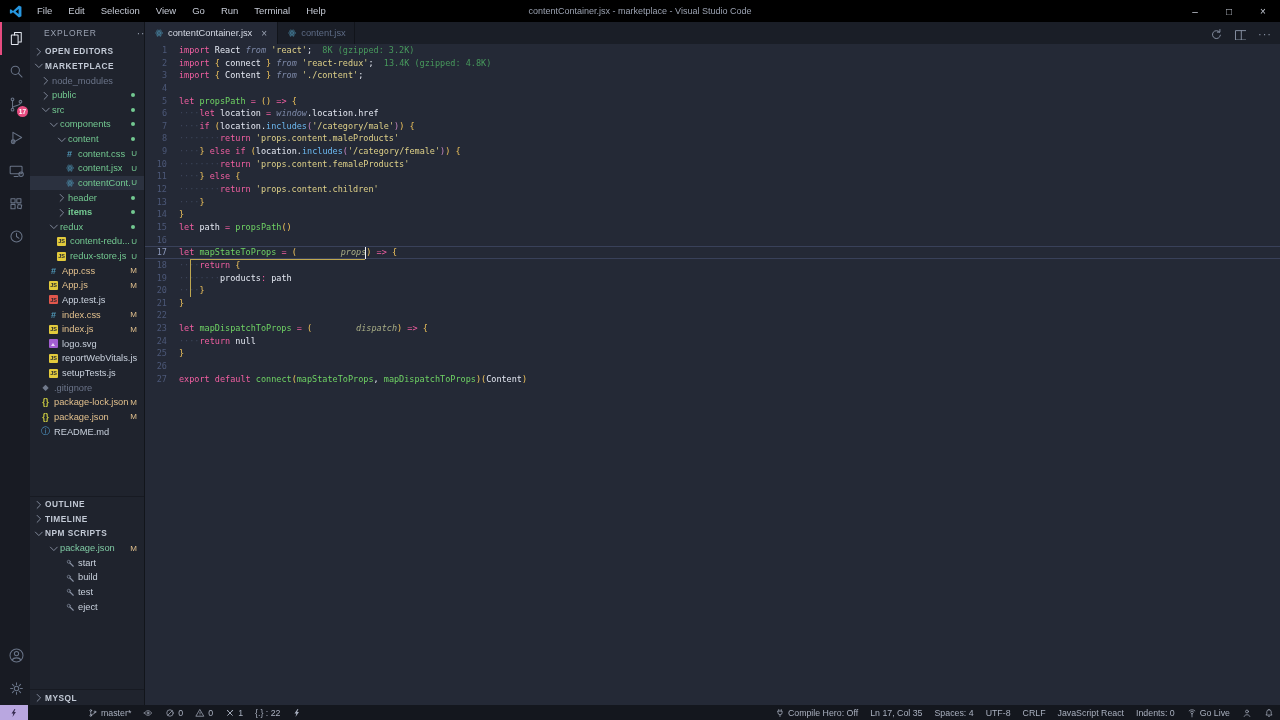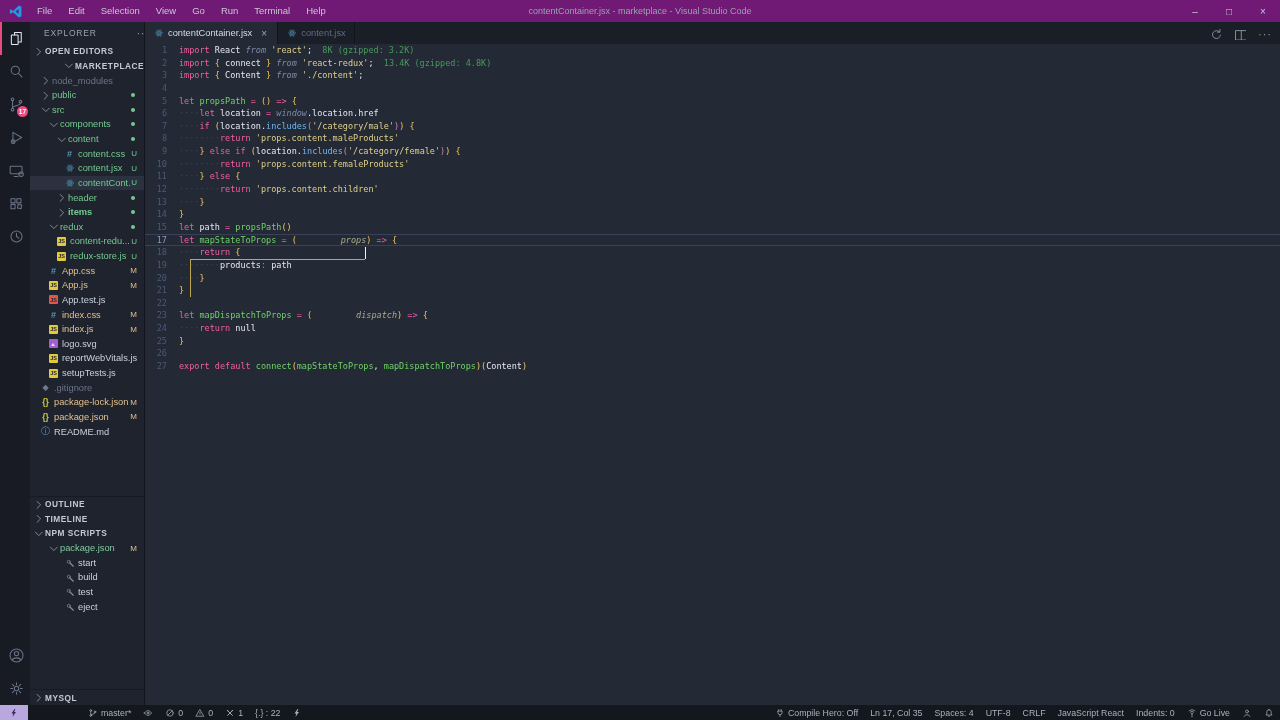--- a/index.html
+++ b/index.html
@@ -3,21 +3,21 @@
 <meta charset="utf-8">
 <style>
   * { margin:0; padding:0; box-sizing:border-box; }
   html,body { width:1280px; height:720px; overflow:hidden; background:#14171e;
     font-family:"Liberation Sans", sans-serif; -webkit-font-smoothing:antialiased; }
 
   .ic { fill:none; stroke:currentColor; stroke-width:1.3; stroke-linecap:round; stroke-linejoin:round; display:block; }
 
   
   #titlebar { position:absolute; top:0; left:0; width:1280px; height:22px;
-    background:#701a75; display:flex; align-items:center; z-index:5; }
+    background:#000000; display:flex; align-items:center; z-index:5; }
   #vscode-logo { width:15px; height:15px; margin:0 6px 0 8px; }
   .menu-item { font-size:9.5px; color:#c4c9d4; padding:0 8px; height:22px; line-height:22px; cursor:default; }
   #window-title { position:absolute; left:0; right:0; text-align:center; font-size:9px; color:#9aa1b0; pointer-events:none; }
   #window-controls { margin-left:auto; display:flex; z-index:2; }
   .win-btn { width:34px; height:22px; display:flex; align-items:center; justify-content:center;
     color:#c4c9d4; font-size:10px; }
 
   
   #main { position:absolute; top:22px; left:0; right:0; bottom:15px; display:flex; }
   #activitybar { width:30px; background:#181b23; display:flex; flex-direction:column; }
@@ -206,21 +206,21 @@
     </div>
     <div id="tree">
         <div class="row header-row" style="padding-left: 3px;">
           <span class="chev">
             <svg class="ic" viewBox="0 0 16 16">
               <path d="M6 3.5l5 5-5 5"></path>
             </svg>
           </span>
           <span class="lbl">OPEN EDITORS</span>
         </div>
-        <div class="row header-row" style="padding-left: 3px; justify-content: flex-end;">
+        <div class="row header-row" style="padding-left: 3px;">
           <span class="chev">
             <svg class="ic" viewBox="0 0 16 16">
               <path d="M3.5 6l5 5 5-5"></path>
             </svg>
           </span>
           <span class="lbl">MARKETPLACE</span>
         </div>
         <div class="row" style="padding-left: 10px;">
           <span class="chev">
             <svg class="ic" viewBox="0 0 16 16">
@@ -553,20 +553,21 @@
           <div class="code-line"><span class="ln">6</span><span class="code"><span class="tk-ws">····</span><span class="tk-kw">let</span><span class="tk-txt"> location </span><span class="tk-kw">=</span><span class="tk-txt"> </span><span class="tk-dim">window</span><span class="tk-txt">.location.href</span></span></div>
           <div class="code-line"><span class="ln">7</span><span class="code"><span class="tk-ws">····</span><span class="tk-kw">if</span><span class="tk-txt"> </span><span class="tk-br">(</span><span class="tk-txt">location.</span><span class="tk-mth">includes</span><span class="tk-br2">(</span><span class="tk-str">'/category/male'</span><span class="tk-br2">)</span><span class="tk-br">)</span><span class="tk-txt"> </span><span class="tk-br">{</span></span></div>
           <div class="code-line"><span class="ln">8</span><span class="code"><span class="tk-ws">········</span><span class="tk-kw">return</span><span class="tk-txt"> </span><span class="tk-str">'props.content.maleProducts'</span></span></div>
           <div class="code-line"><span class="ln">9</span><span class="code"><span class="tk-ws">····</span><span class="tk-br">}</span><span class="tk-txt"> </span><span class="tk-kw">else</span><span class="tk-txt"> </span><span class="tk-kw">if</span><span class="tk-txt"> </span><span class="tk-br">(</span><span class="tk-txt">location.</span><span class="tk-mth">includes</span><span class="tk-br2">(</span><span class="tk-str">'/category/female'</span><span class="tk-br2">)</span><span class="tk-br">)</span><span class="tk-txt"> </span><span class="tk-br">{</span></span></div>
           <div class="code-line"><span class="ln">10</span><span class="code"><span class="tk-ws">········</span><span class="tk-kw">return</span><span class="tk-txt"> </span><span class="tk-str">'props.content.femaleProducts'</span></span></div>
           <div class="code-line"><span class="ln">11</span><span class="code"><span class="tk-ws">····</span><span class="tk-br">}</span><span class="tk-txt"> </span><span class="tk-kw">else</span><span class="tk-txt"> </span><span class="tk-br">{</span></span></div>
           <div class="code-line"><span class="ln">12</span><span class="code"><span class="tk-ws">········</span><span class="tk-kw">return</span><span class="tk-txt"> </span><span class="tk-str">'props.content.children'</span></span></div>
           <div class="code-line"><span class="ln">13</span><span class="code"><span class="tk-ws">····</span><span class="tk-br">}</span></span></div>
           <div class="code-line"><span class="ln">14</span><span class="code"><span class="tk-br">}</span></span></div>
           <div class="code-line"><span class="ln">15</span><span class="code"><span class="tk-kw">let</span><span class="tk-txt"> path </span><span class="tk-kw">=</span><span class="tk-txt"> </span><span class="tk-fn">propsPath</span><span class="tk-br">()</span></span></div>
+          <div class="code-line"><span class="ln">16</span><span class="code"></span></div>
           <div class="code-line current"><span class="ln">17</span><span class="code"><span class="tk-kw">let</span><span class="tk-txt"> </span><span class="tk-fn">mapStateToProps</span><span class="tk-txt"> </span><span class="tk-kw">=</span><span class="tk-txt"> </span><span class="tk-br">(</span><span class="tk-par">props</span><span class="tk-br">)</span><span class="tk-txt"> </span><span class="tk-kw">=&gt;</span><span class="tk-txt"> </span><span class="tk-br">{</span></span></div>
           <div class="code-line"><span class="ln">18</span><span class="code"><span class="tk-ws">····</span><span class="tk-kw">return</span><span class="tk-txt"> </span><span class="tk-br">{</span></span></div>
           <div class="code-line"><span class="ln">19</span><span class="code"><span class="tk-ws">········</span><span class="tk-txt">products</span><span class="tk-kw">:</span><span class="tk-txt"> path</span></span></div>
           <div class="code-line"><span class="ln">20</span><span class="code"><span class="tk-ws">····</span><span class="tk-br">}</span></span></div>
           <div class="code-line"><span class="ln">21</span><span class="code"><span class="tk-br">}</span></span></div>
           <div class="code-line"><span class="ln">22</span><span class="code"></span></div>
           <div class="code-line"><span class="ln">23</span><span class="code"><span class="tk-kw">let</span><span class="tk-txt"> </span><span class="tk-fn">mapDispatchToProps</span><span class="tk-txt"> </span><span class="tk-kw">=</span><span class="tk-txt"> </span><span class="tk-br">(</span><span class="tk-par">dispatch</span><span class="tk-br">)</span><span class="tk-txt"> </span><span class="tk-kw">=&gt;</span><span class="tk-txt"> </span><span class="tk-br">{</span></span></div>
           <div class="code-line"><span class="ln">24</span><span class="code"><span class="tk-ws">····</span><span class="tk-kw">return</span><span class="tk-txt"> null</span></span></div>
           <div class="code-line"><span class="ln">25</span><span class="code"><span class="tk-br">}</span></span></div>
           <div class="code-line"><span class="ln">26</span><span class="code"></span></div>

